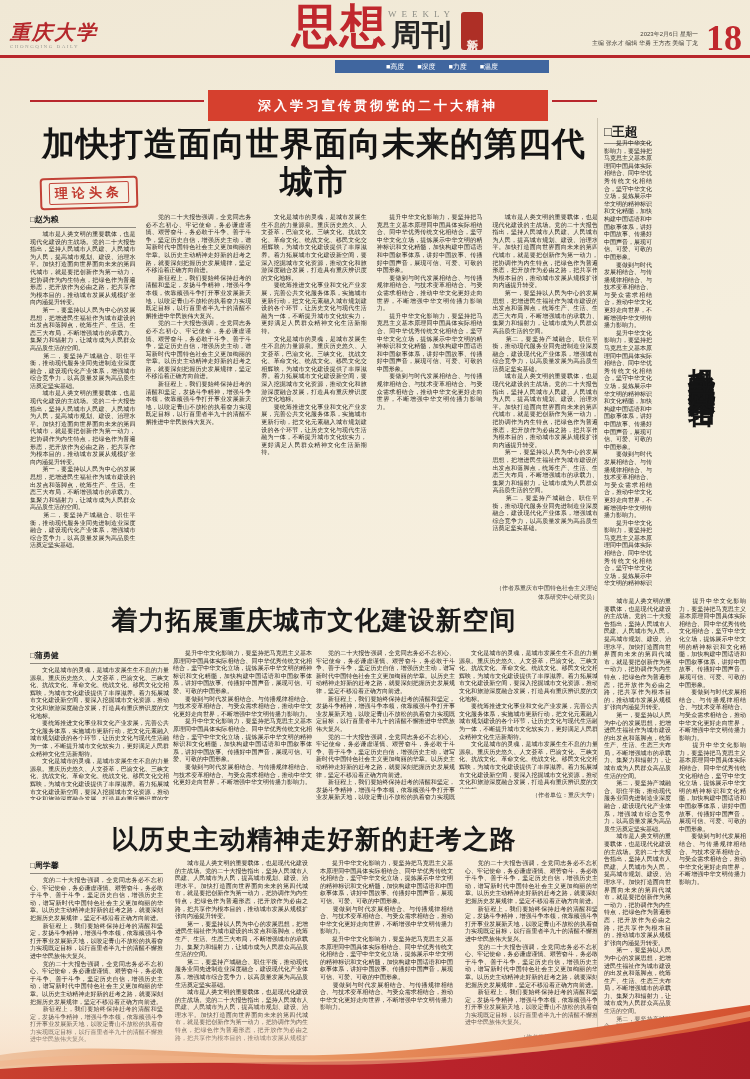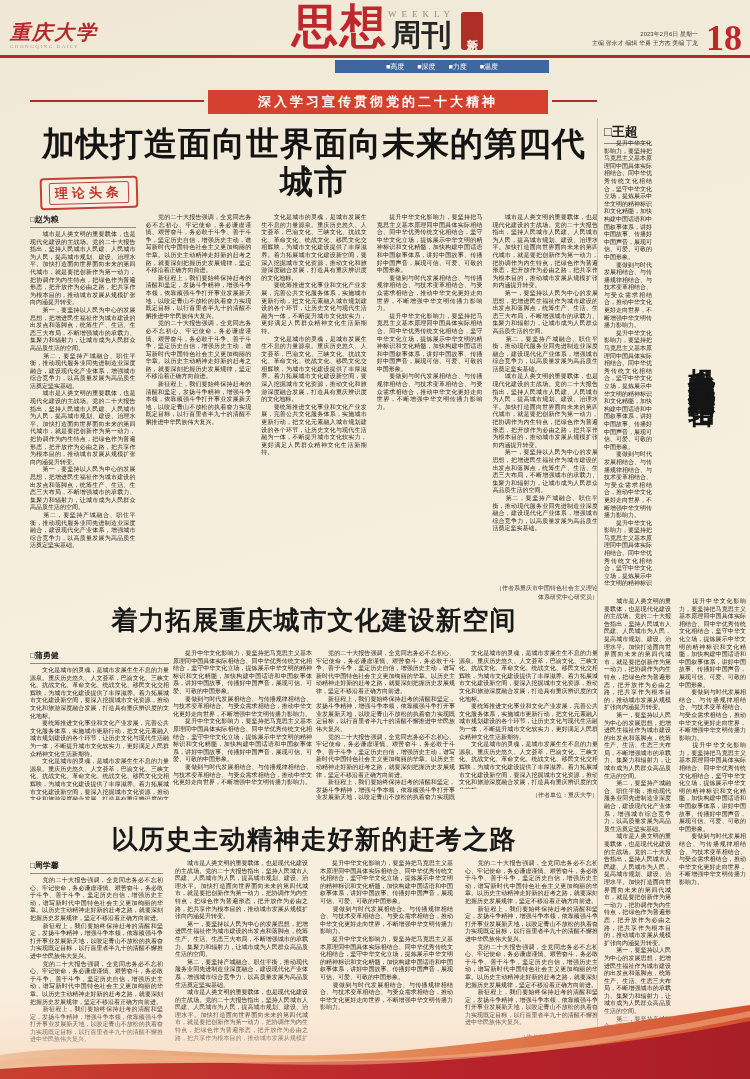--- a/index.html
+++ b/index.html
@@ -21,21 +21,21 @@
   .seal{margin-left:6px;width:22px;height:38px;background:#ae2f26;border-radius:3px;
         display:flex;align-items:center;justify-content:center;}
   .seal span{writing-mode:vertical-rl;color:#f7e8df;font-size:11px;font-weight:bold;letter-spacing:1px;}
   .issue{position:absolute;right:52px;top:30px;text-align:right;font-size:6px;line-height:9px;color:#44403a;font-family:"Liberation Sans",sans-serif;}
   .pagenum{position:absolute;right:8px;top:20px;font-size:36px;font-weight:bold;color:#c0272d;line-height:1;}
   .toprule{position:absolute;left:0;top:55px;width:750px;height:3px;background:#b8272c;}
   .tagbar{position:absolute;left:335px;top:60px;width:214px;height:13px;background:#40669f;
           display:flex;align-items:center;justify-content:center;gap:13px;}
   .tagbar span{color:#fff;font-size:7px;font-family:"Liberation Sans",sans-serif;}
   
-  .banner{position:absolute;left:208px;top:90px;width:340px;height:24px;background:#d6402e;
+  .banner{position:absolute;left:208px;top:90px;width:340px;height:31px;background:#d6402e;
           display:flex;align-items:center;justify-content:center;}
   .banner span{color:#fff;font-size:13px;font-weight:bold;letter-spacing:3px;}
   .bline{position:absolute;top:100px;height:2px;background:#b8272c;}
   .bline.l{left:30px;width:174px;} .bline.r{left:552px;width:45px;}
   
   .h1{position:absolute;left:30px;top:126px;width:568px;text-align:center;
       font-size:33px;font-weight:bold;color:#141414;letter-spacing:1px;line-height:1.15;}
   .h2{position:absolute;left:30px;width:568px;text-align:center;font-size:26px;font-weight:bold;color:#191919;letter-spacing:1px;}
   .stamp{position:absolute;left:40px;top:177px;width:94px;height:28px;border:2px solid #c24237;border-radius:4px;
          display:flex;align-items:center;justify-content:center;transform:rotate(-1.5deg);background:rgba(255,250,244,.35);}

